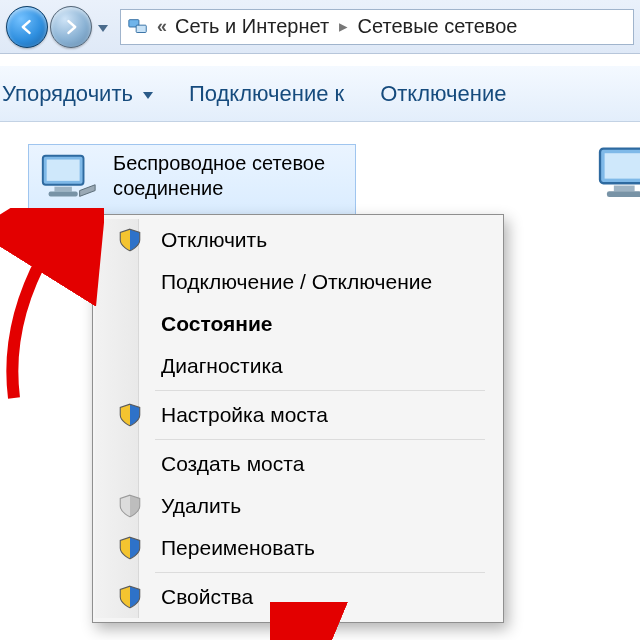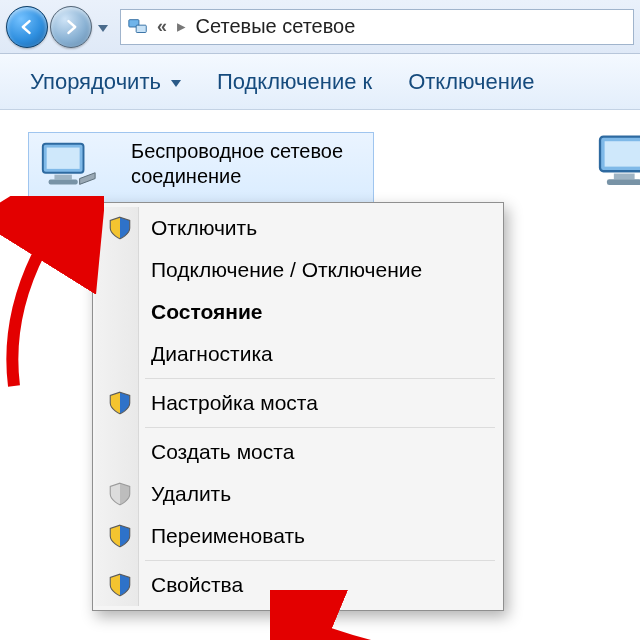--- a/index.html
+++ b/index.html
@@ -47,39 +47,39 @@
 
   .folder-icon-sm { width:22px; height:22px; position:relative; }
   .folder-icon-sm svg { width:22px; height:22px; }
 
   
   .toolbar {
     height:56px;
     background:linear-gradient(#f4f9ff,#e3eefb);
     border-bottom:1px solid #c3d2e4;
     display:flex; align-items:center;
-    padding:0 30px; gap:36px;
-    font-size:22px; color:#164b7d;
+    padding:0 2px; gap:36px;
+    font-size:22px; color:#164b7d;margin-top:12px;
   }
   .tb-item { display:flex; align-items:center; gap:6px; cursor:default; }
   .dd-tri {
     width:0; height:0; display:inline-block;
     border-left:5px solid transparent; border-right:5px solid transparent;
     border-top:7px solid #2a5a88;
     margin-left:4px; margin-top:3px;
   }
 
   
   .content {
     position:relative; height:530px;
     background:#fff;
   }
   .conn-item {
     position:absolute; left:28px; top:22px;
-    display:flex; align-items:flex-start; gap:32px;
+    display:flex; align-items:flex-start; gap:14px;
     background:linear-gradient(#eaf4ff,#d7ebff);
     border:1px solid #9fc5ef;
     padding:6px 30px 24px 8px;
     justify-content:flex-end;
   }
   .conn-icon { width:62px; height:52px; }
   .conn-label { font-size:20px; color:#000; line-height:1.25; }
   .conn-label .l1 { white-space:nowrap; }
   .conn-label .l2 { white-space:nowrap; }
 
@@ -88,21 +88,21 @@
     width:80px; height:60px;
   }
 
   
   .ctxmenu {
     position:absolute; left:92px; top:92px;
     width:412px;
     background:#f5f5f5;
     border:1px solid #8f8f8f;
     box-shadow:4px 6px 14px rgba(0,0,0,.3);
-    padding:4px 4px;
+    padding:4px 14px;
   }
   .ctx-gutter {
     position:absolute; left:2px; top:4px; bottom:4px; width:44px;
     background:linear-gradient(to right,#f2f2f2,#e9e9e9);
     border-right:1px solid #d8d8d8;
   }
   .ctx-item, .ctx-sep {
     position:relative; z-index:1;
   }
   .ctx-item {
@@ -155,20 +155,21 @@
   </div>
 
   <div class="addrbar">
     <span class="folder-icon-sm">
       <svg viewBox="0 0 24 24">
         <rect x="2" y="4" width="11" height="8" rx="1" fill="#6fb4ea" stroke="#2e6aa0"></rect>
         <rect x="10" y="10" width="11" height="8" rx="1" fill="#c7e2f7" stroke="#2e6aa0"></rect>
       </svg>
     </span>
     <span class="chevrons">«</span>
+    <span>Сеть и Интернет</span>
     <span class="addr-sep">▸</span>
     <span>Сетевые сетевое</span>
   </div>
 </div>
 
 <div class="toolbar">
   <div class="tb-item">
     <span>Упорядочить</span>
     <span class="dd-tri"></span>
   </div>

